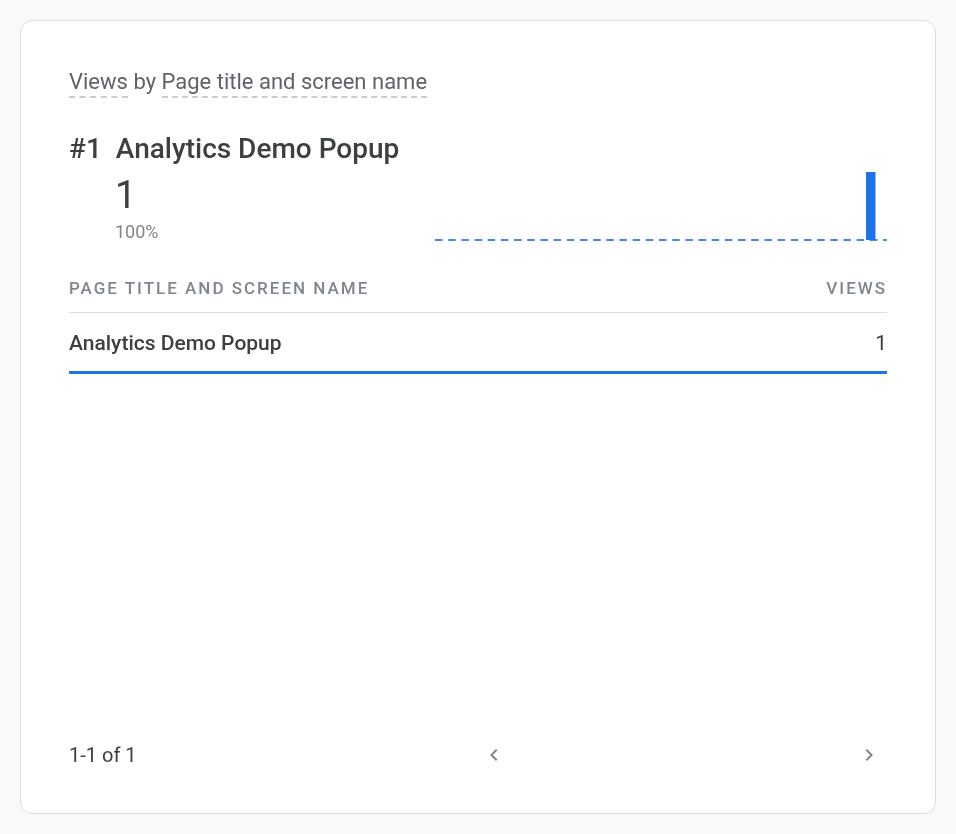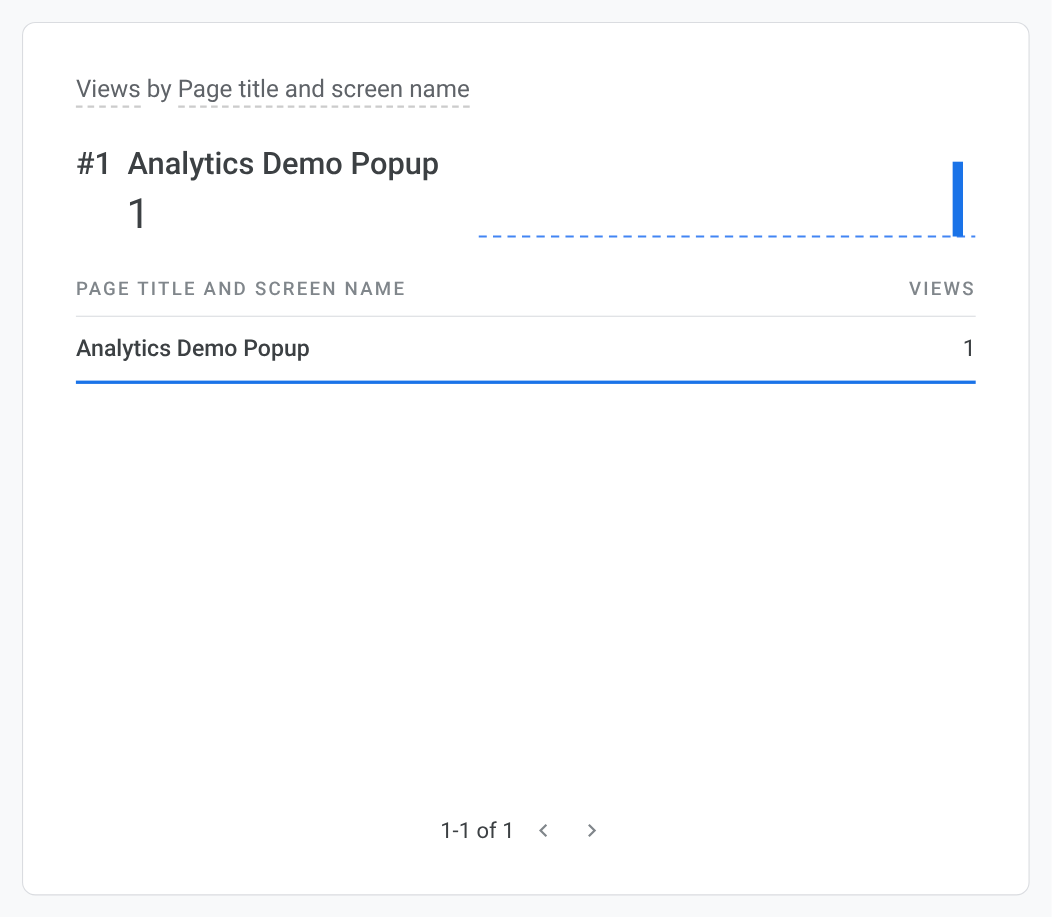--- a/index.html
+++ b/index.html
@@ -118,21 +118,21 @@
       font-weight: 500;
     }
     .td-value {
       font-size: 21px;
       color: #3c4043;
       font-weight: 400;
     }
     .pagination {
       display: flex;
       align-items: center;
-      justify-content: center;
+      justify-content: space-between;
       gap: 8px;
       margin-top: auto;
       padding-top: 20px;
     }
     .pagination-text {
       font-size: 20px;
       color: #3c4043;
     }
     .nav-btn {
       width: 36px;
@@ -161,20 +161,21 @@
 
   <div class="content-area">
     <div class="top-item">
       <div class="top-item-left">
         <div class="rank-row">
           <span class="rank">#1</span>
           <span class="item-name">Analytics Demo Popup</span>
         </div>
         <div class="value-block">
           <div class="big-value">1</div>
+          <div class="percent">100%</div>
         </div>
       </div>
       <div class="sparkline">
         <svg viewBox="0 0 480 80" preserveAspectRatio="none">
           <line x1="0" y1="78" x2="480" y2="78" stroke="#4285f4" stroke-width="2" stroke-dasharray="8,6"></line>
           <rect x="458" y="10" width="10" height="68" fill="#1a73e8"></rect>
         </svg>
       </div>
     </div>
 

